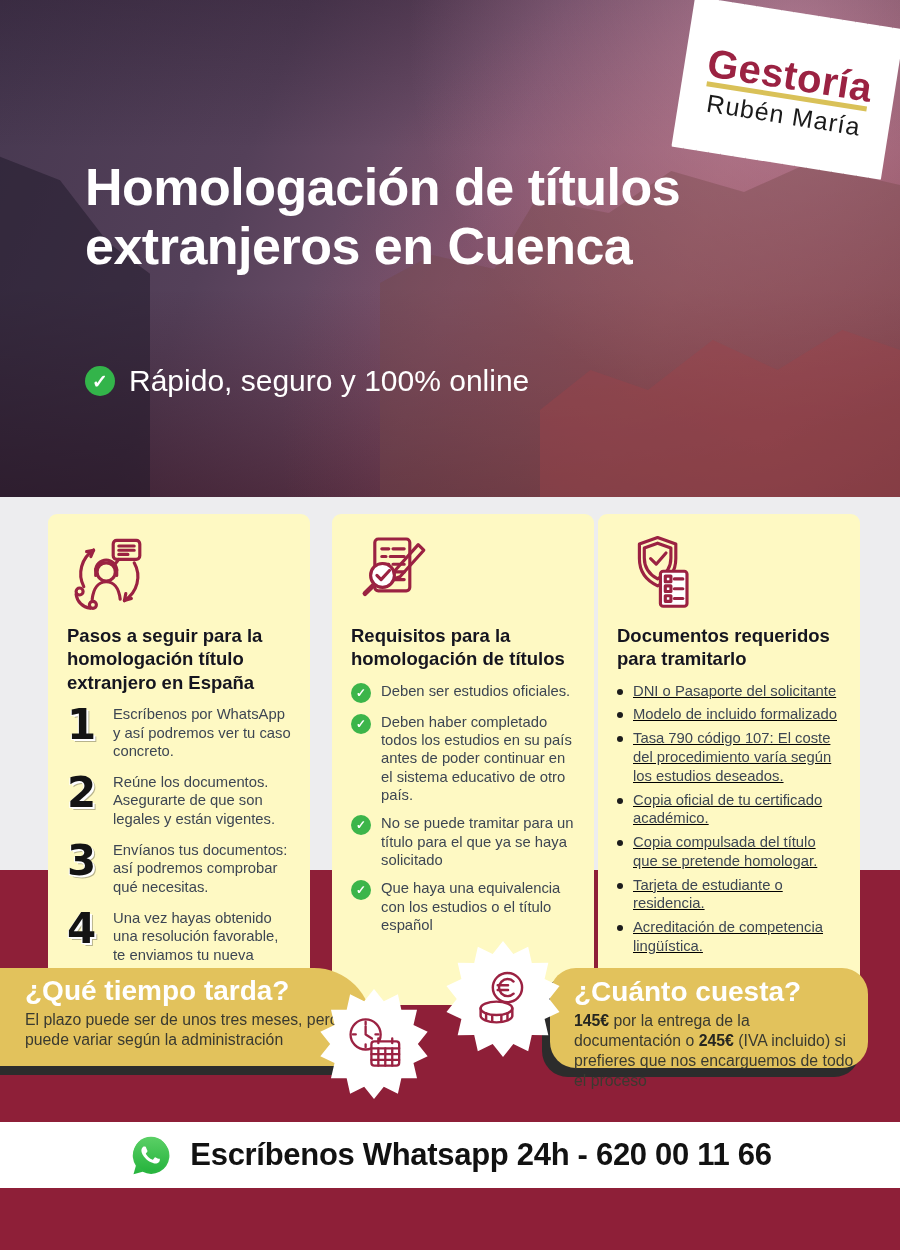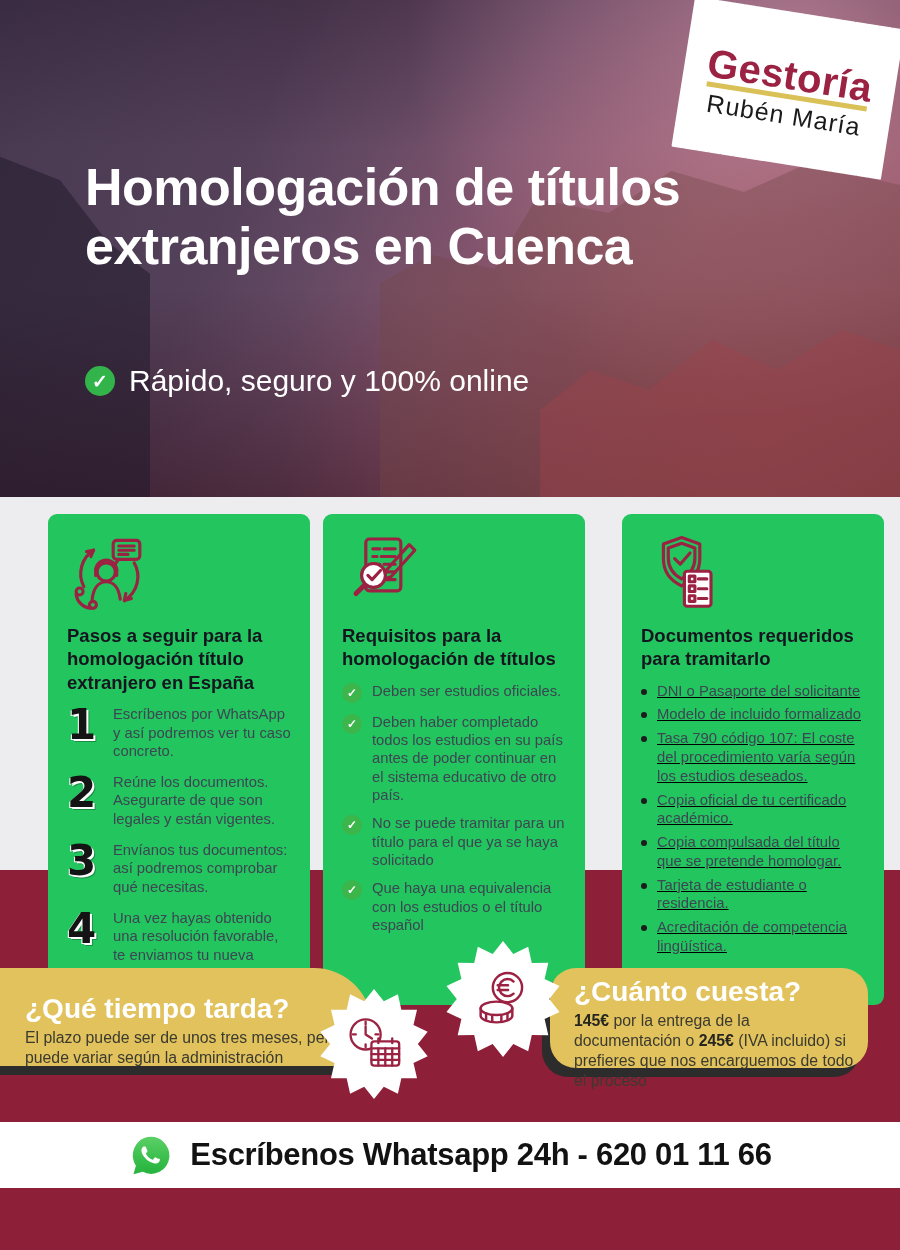--- a/index.html
+++ b/index.html
@@ -43,23 +43,23 @@
   .stamp-sub{ font-size:25px; color:#1b1b1b; letter-spacing:1px; }
 
   
   .section-gray{ position:absolute; left:0; top:497px; width:900px; height:373px; background:#EDEDEF; }
   .section-red{ position:absolute; left:0; top:870px; width:900px; height:252px; background:#8E1F38; }
   .band-white{ position:absolute; left:0; top:1122px; width:900px; height:66px; background:#fff;
                display:flex; align-items:center; justify-content:center; gap:18px; }
   .footer-red{ position:absolute; left:0; top:1188px; width:900px; height:62px; background:#8E1F38; }
 
   
-  .card{ position:absolute; top:514px; width:262px; height:491px; background:#22c55e;
+  .card{ position:absolute; top:514px; width:262px; height:491px; background:#fef9c3;
          border-radius:9px; padding:18px 19px 14px 19px; overflow:hidden; z-index:5; }
-  .card1{ left:48px; } .card2{ left:323px; } .card3{ left:598px;margin-left:24px; }
+  .card1{ left:48px; } .card2{ left:332px; } .card3{ left:598px; }
   .card-icon{ height:84px; margin-bottom:8px; }
   .card-icon svg{ height:84px; width:auto; }
   .card-title{ font-size:18.5px; font-weight:800; color:#15151F; line-height:1.26; margin-bottom:11px; }
   .step{ display:flex; gap:10px; margin-bottom:12px; }
   .step-num{ flex:0 0 36px; font-family:"DejaVu Sans", sans-serif; font-size:42px; line-height:.95;
              font-weight:900; color:#141414;
              text-shadow:2px 2px 0 #fff, -1px 1px 0 #fff, 3px 3px 0 rgba(0,0,0,.28); }
   .step-text{ font-size:14.8px; color:#3D4653; line-height:1.26; }
   .req{ display:flex; gap:10px; margin-bottom:10px; }
   .check-small{ flex:0 0 20px; width:20px; height:20px; margin-top:1px; border-radius:50%;
@@ -67,21 +67,21 @@
                 justify-content:center; font-size:12px; font-weight:bold; }
   .req-text{ font-size:14.8px; color:#3D4653; line-height:1.24; }
   .doc-item{ display:flex; gap:10px; margin-bottom:5px;text-decoration:underline; }
   .dot{ flex:0 0 6px; width:6px; height:6px; border-radius:50%; background:#1c1c1c; margin-top:7px; }
   .doc-text{ font-size:14.8px; color:#3D4653; line-height:1.27; }
 
   
   .banner{ position:absolute; background:#E2C25C; z-index:6; }
   .banner-time{ left:0; top:968px; width:372px; height:98px;
                 border-radius:0 58px 26px 0; box-shadow:0 9px 0 #2C2C2C;
-                padding:25px 30px 0 25px; }
+                padding:7px 30px 0 25px; }
   .banner-cost{ left:550px; top:968px; width:318px; height:100px;
                 border-radius:26px; box-shadow:-8px 9px 0 #2C2C2C;
                 padding:8px 10px 15px 24px; }
   .banner-h{ color:#fff; font-size:28px; font-weight:800; margin-bottom:3px; }
   .banner-p{ color:#3A3A30; font-size:15.8px; line-height:1.26; }
   .banner-p b{ color:#262620; }
 
   
   .badge{ position:absolute; z-index:7; }
   .badge svg{ display:block; }
@@ -293,16 +293,16 @@
           <linearGradient id="wg" x1="0" y1="0" x2="0" y2="1">
             <stop offset="0" stop-color="#5BD066"></stop>
               <stop offset="1" stop-color="#27B43E"></stop>
           </linearGradient>
         </defs>
         <path fill="url(#wg)" d="M6 45 l2.6-9.2 A20 20 0 1 1 16 42.4 Z"></path>
         <circle cx="25" cy="23" r="19" fill="url(#wg)"></circle>
         <path fill="#ffffff" d="M33.6 28.2c-.5-.3-3-1.5-3.4-1.6-.5-.2-.8-.3-1.1.2-.3.5-1.3 1.6-1.6 2-.3.3-.6.4-1.1.1-.5-.3-2.1-.8-4-2.5-1.5-1.3-2.5-3-2.8-3.5-.3-.5 0-.8.2-1 .2-.2.5-.6.8-.9.3-.3.3-.5.5-.9.2-.3.1-.6 0-.9-.1-.3-1.1-2.7-1.5-3.7-.4-1-.8-.8-1.1-.8-.3 0-.6 0-.9 0-.3 0-.9.1-1.3.6-.5.5-1.7 1.7-1.7 4.1 0 2.4 1.8 4.8 2 5.1.2.3 3.5 5.3 8.5 7.5 1.2.5 2.1.8 2.8 1 1.2.4 2.3.3 3.1.2 1-.1 3-1.2 3.4-2.4.4-1.2.4-2.2.3-2.4-.1-.2-.5-.4-1-.6z"></path>
       </svg>
     </span>
-    <span class="wa-text">Escríbenos Whatsapp 24h - 620 01 11 66</span>
+    <span class="wa-text">Escríbenos Whatsapp 24h - 620 00 11 66</span>
   </div>
 
 </div>
 
 </body></html>

